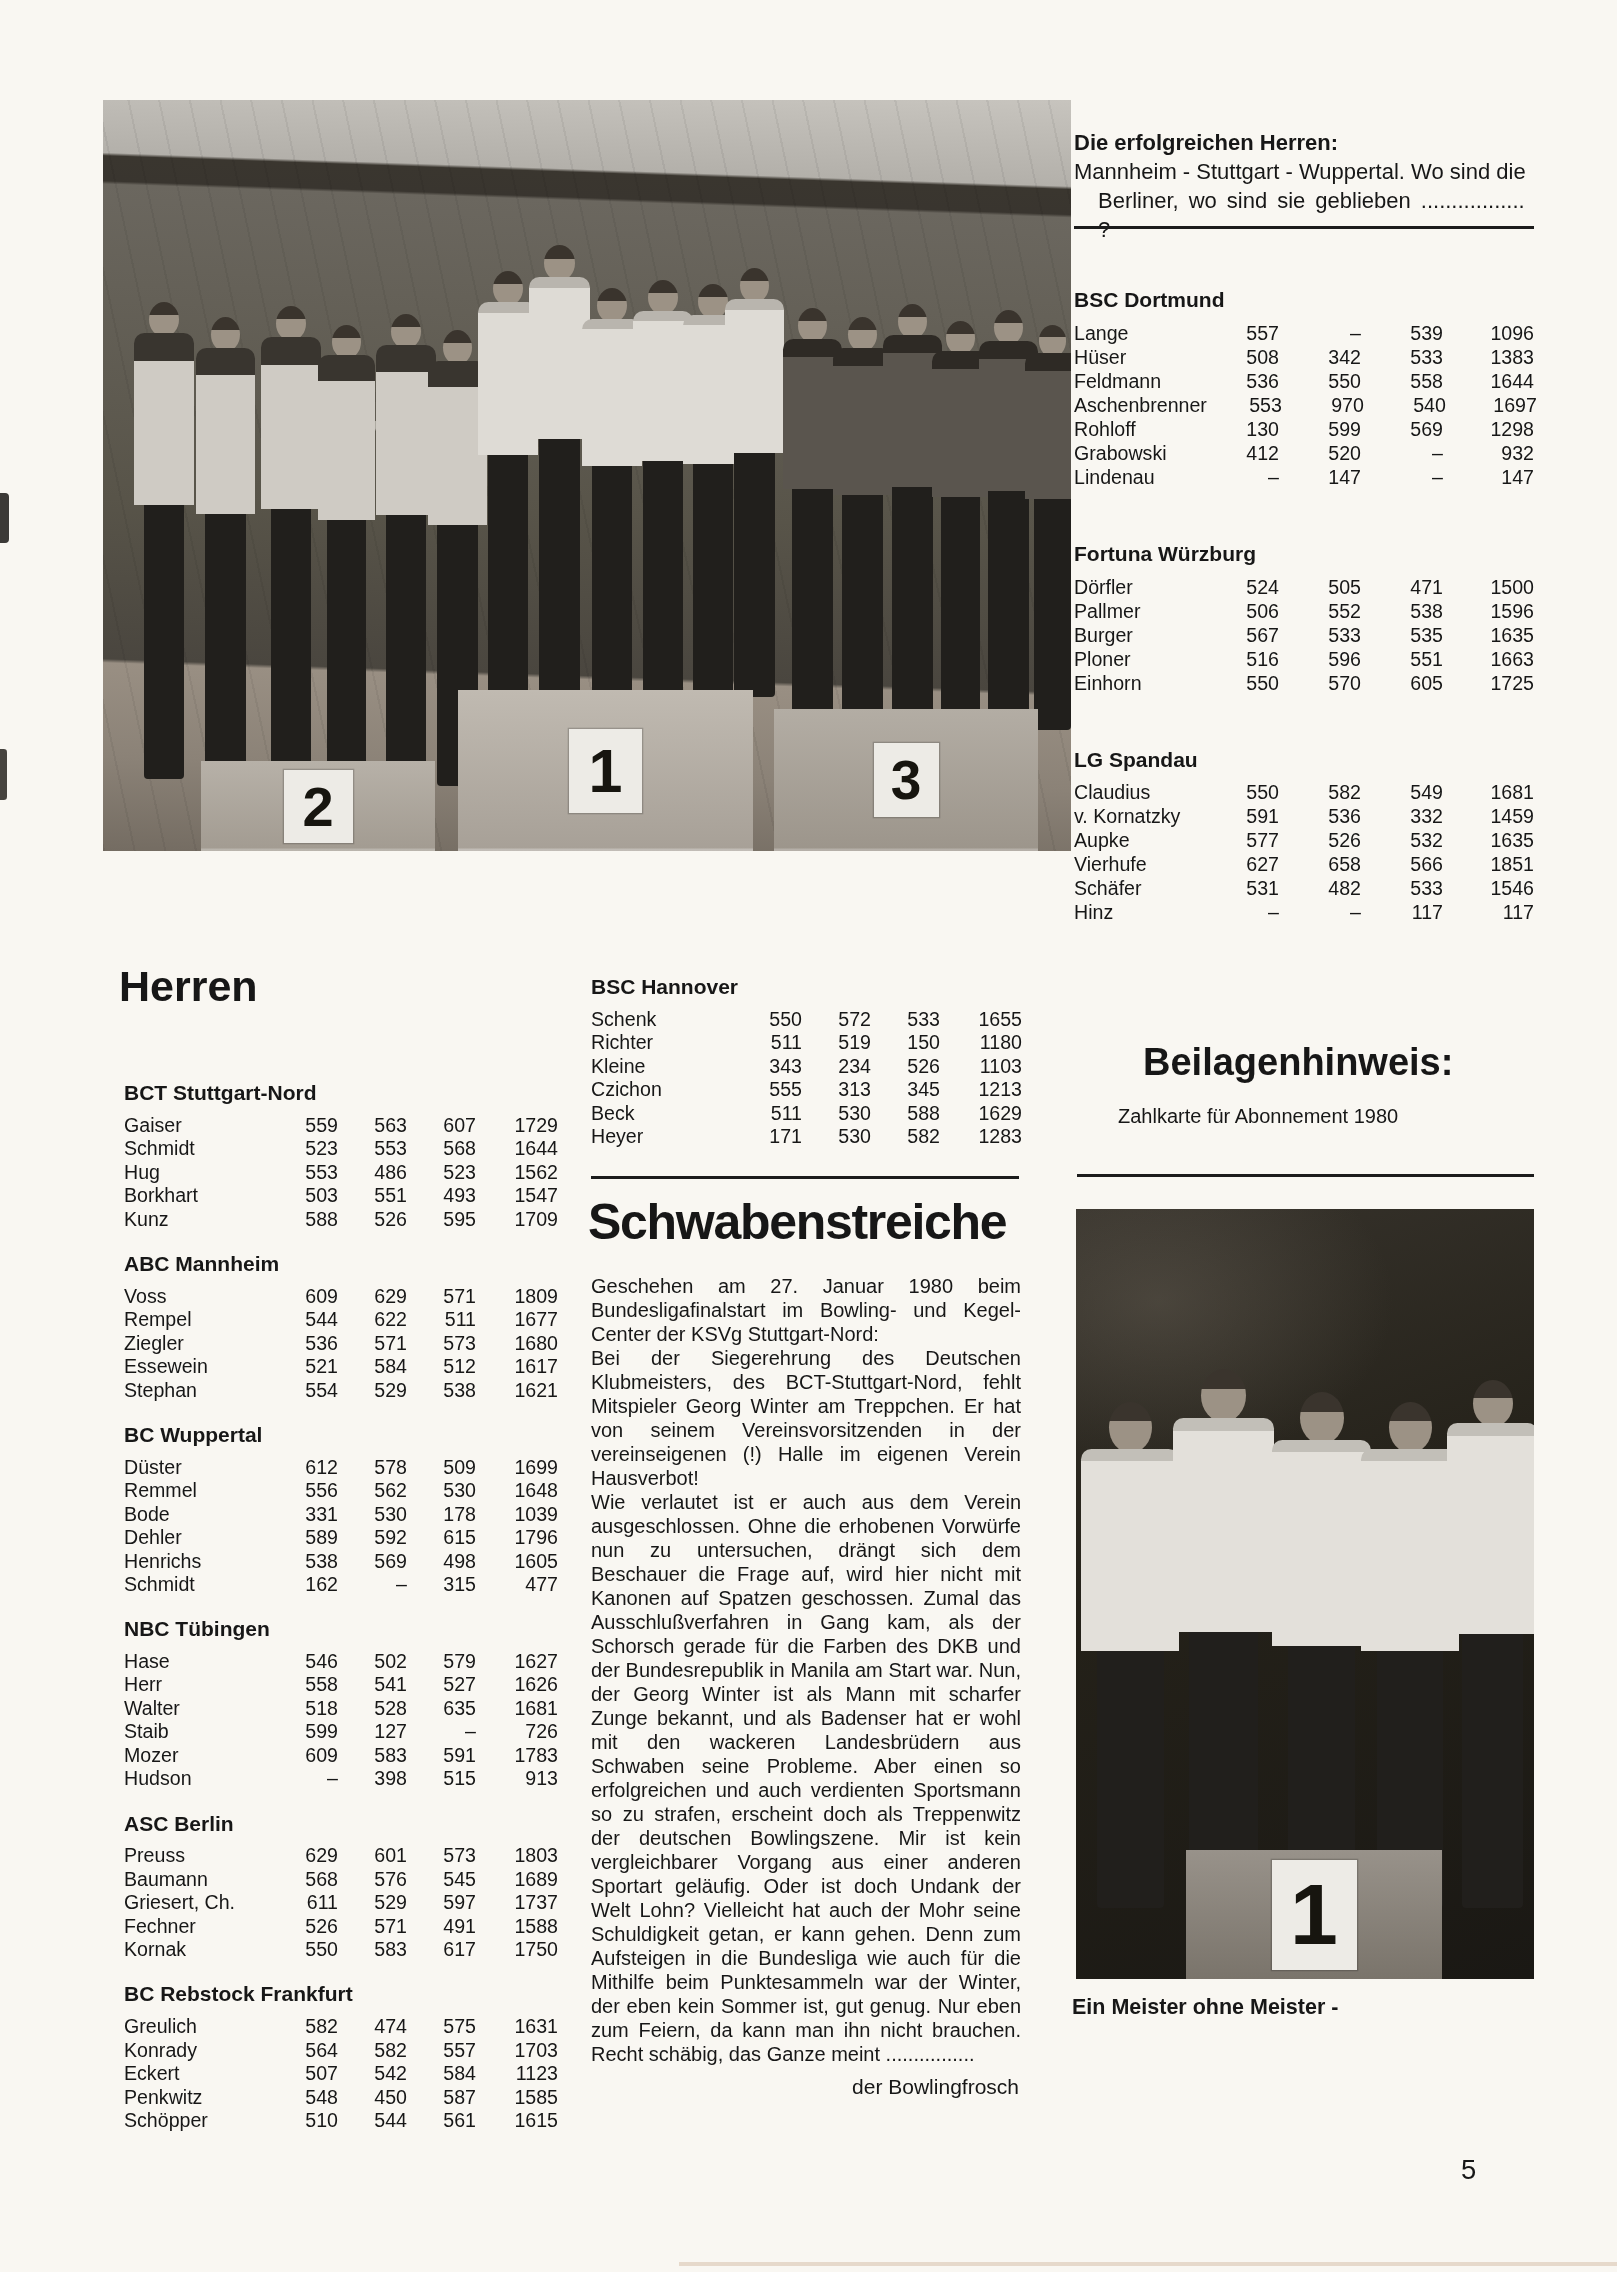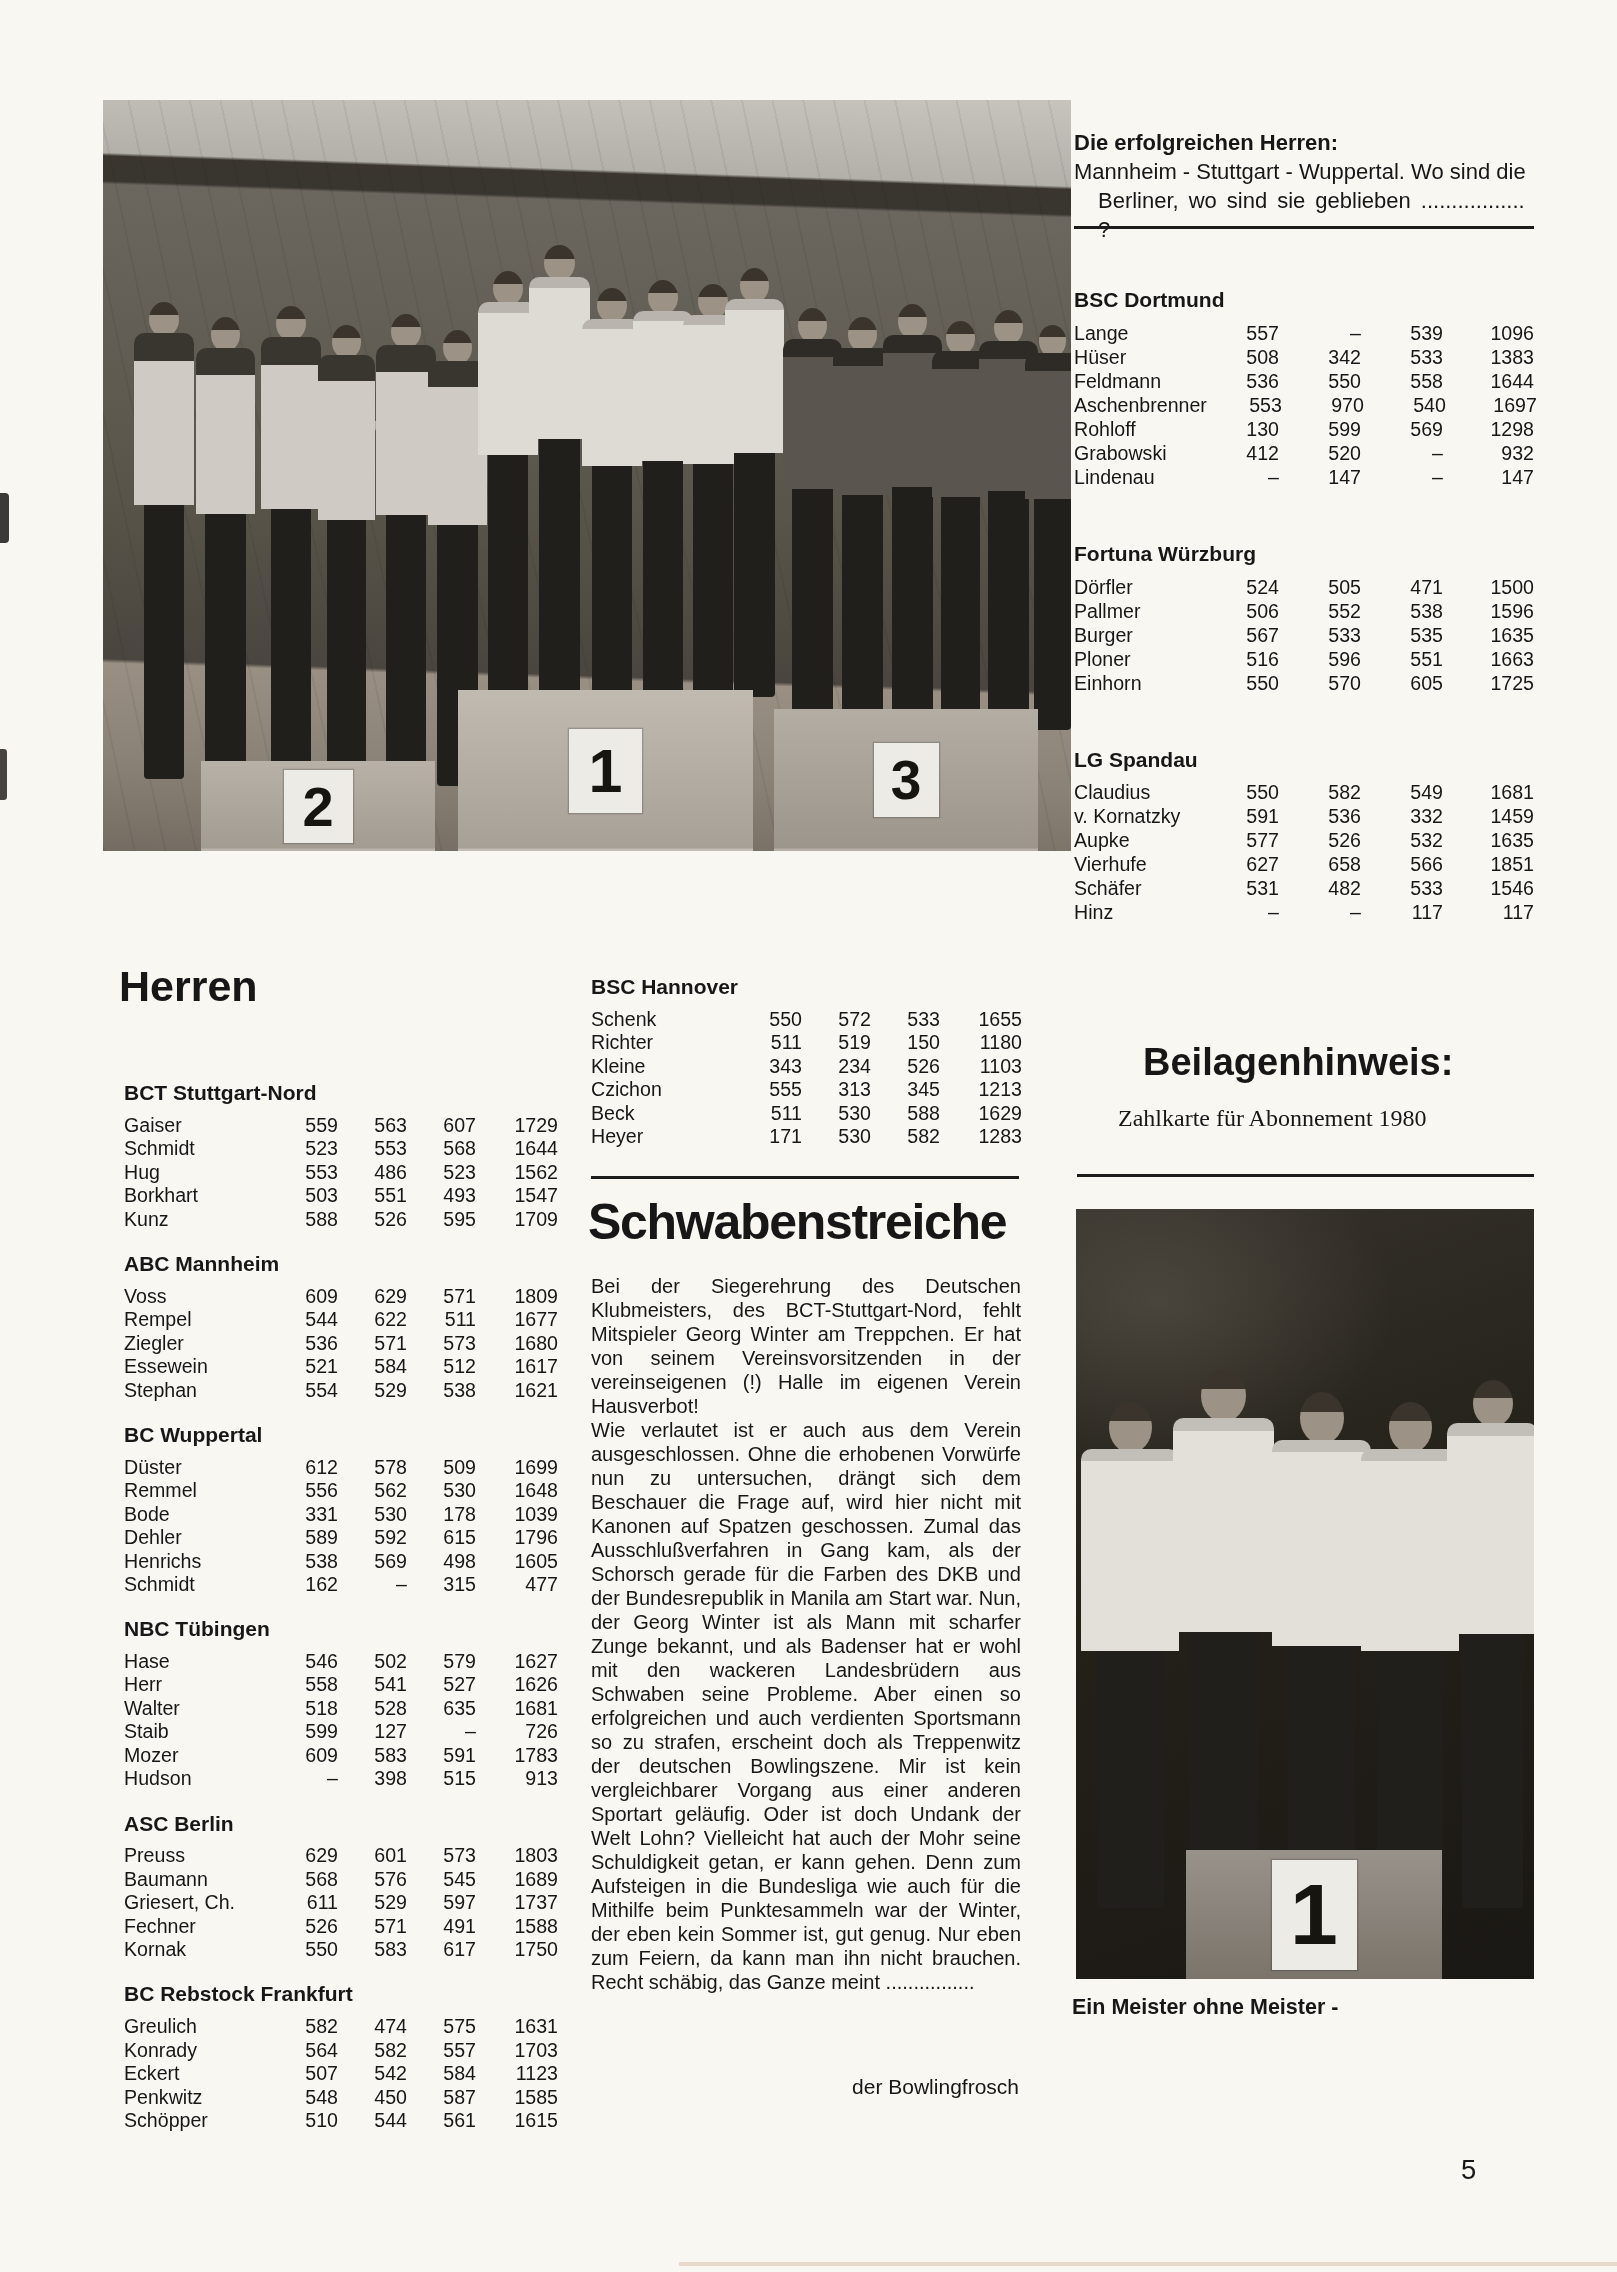--- a/index.html
+++ b/index.html
@@ -78,21 +78,21 @@
     position:absolute; left:124px; top:876px; width:911px; height:54px;
     background:#0d0d0d; color:#f5f4f0; font-size:38px; font-weight:700;
     display:flex; align-items:center; justify-content:center; letter-spacing:0.3px;
   }
   .herren{position:absolute; left:119px; top:962px; font-size:43px; font-weight:700;}
   .article-title{position:absolute; left:588px; top:1193px; font-size:50px; font-weight:700; letter-spacing:-1.3px;}
   #article{position:absolute; left:591px; top:1274px; width:430px;}
   #article p{margin:0; font-size:20px; line-height:24px; text-align:justify; hyphens:auto;}
   .signature{position:absolute; left:591px; top:2075px; width:428px; text-align:right; font-size:21px;}
   .beilage-h{position:absolute; left:1118px; top:1041px; font-size:38px; font-weight:700;margin-left:25px;}
-  .beilage-t{position:absolute; left:1118px; top:1105px; font-size:24px;font-family:Liberation Serif, serif;}
+  .beilage-t{position:absolute; left:1118px; top:1105px; font-size:20px;}
   
   .caption{position:absolute; left:1072px; top:1996px; width:465px; font-size:21.5px; line-height:23.5px;}
   .cap-bold{font-weight:700; display:block;}
   .cap-text{text-align:justify; hyphens:auto;}
   .page-num{position:absolute; left:1461px; top:2154px; font-size:27.4px;}
   
   .artifact1{position:absolute; left:0; top:493px; width:8.5px; height:50px; background:#3c3a37; border-radius:0 3.9px 3.9px 0;}
   .artifact2{position:absolute; left:0; top:749px; width:6.5px; height:51px; background:#47443f; border-radius:0 3.3px 3.3px 0;}
   .scan-bottom{position:absolute; left:679px; top:2262px; width:939px; height:3.9px; background:#dcc9b6; opacity:0.65;}
 </style>
@@ -641,20 +641,21 @@
           <div class="cell num">171</div>
           <div class="cell num">530</div>
           <div class="cell num">582</div>
           <div class="cell num">1283</div>
         </div>
       </div>
     </div>
   <div class="rule rule-2"></div>
   <div class="article-title">Schwabenstreiche</div>
   <div id="article">
+      <p>Geschehen am 27. Januar 1980 beim Bundesligafinalstart im Bowling- und Kegel-Center der KSVg Stuttgart-Nord:</p>
       <p>Bei der Siegerehrung des Deutschen Klubmeisters, des BCT-Stuttgart-Nord, fehlt Mitspieler Georg Winter am Treppchen. Er hat von seinem Vereinsvorsitzenden in der vereinseigenen (!) Halle im eigenen Verein Hausverbot!</p>
       <p>Wie verlautet ist er auch aus dem Verein ausgeschlossen. Ohne die erhobenen Vorwürfe nun zu untersuchen, drängt sich dem Beschauer die Frage auf, wird hier nicht mit Kanonen auf Spatzen geschossen. Zumal das Ausschlußverfahren in Gang kam, als der Schorsch gerade für die Farben des DKB und der Bundesrepublik in Manila am Start war. Nun, der Georg Winter ist als Mann mit scharfer Zunge bekannt, und als Badenser hat er wohl mit den wackeren Landesbrüdern aus Schwaben seine Probleme. Aber einen so erfolgreichen und auch verdienten Sportsmann so zu strafen, erscheint doch als Treppenwitz der deutschen Bowlingszene. Mir ist kein vergleichbarer Vorgang aus einer anderen Sportart geläufig. Oder ist doch Undank der Welt Lohn? Vielleicht hat auch der Mohr seine Schuldigkeit getan, er kann gehen. Denn zum Aufsteigen in die Bundesliga wie auch für die Mithilfe beim Punktesammeln war der Winter, der eben kein Sommer ist, gut genug. Nur eben zum Feiern, da kann man ihn nicht brauchen. Recht schäbig, das Ganze meint ................</p>
     </div>
   <div class="signature">der Bowlingfrosch</div>
 
   <div class="beilage-h">Beilagenhinweis:</div>
   <div class="beilage-t">Zahlkarte für Abonnement 1980</div>
   <div class="rule rule-3"></div>
 
   <div class="photo-bottom">

